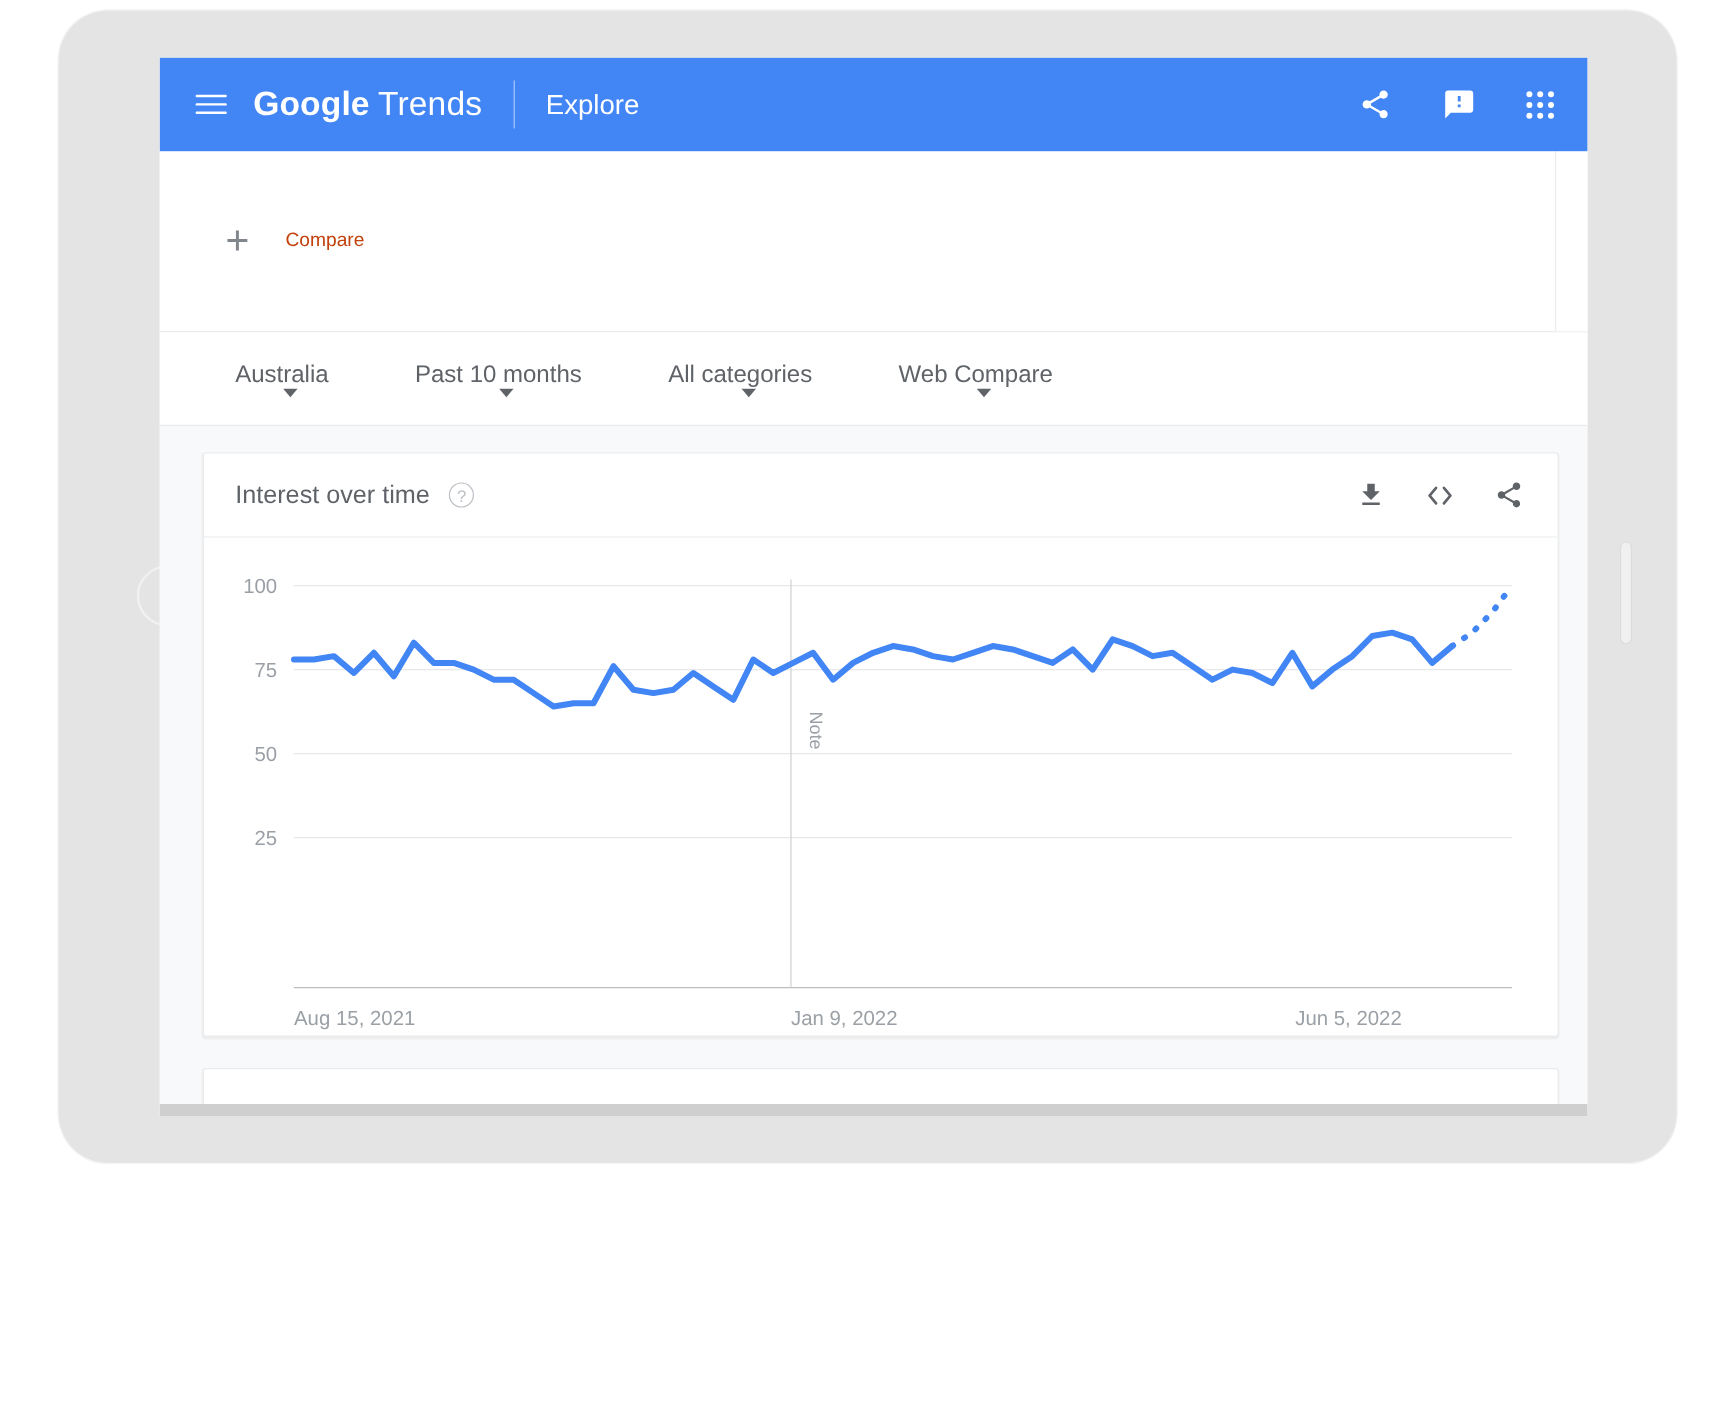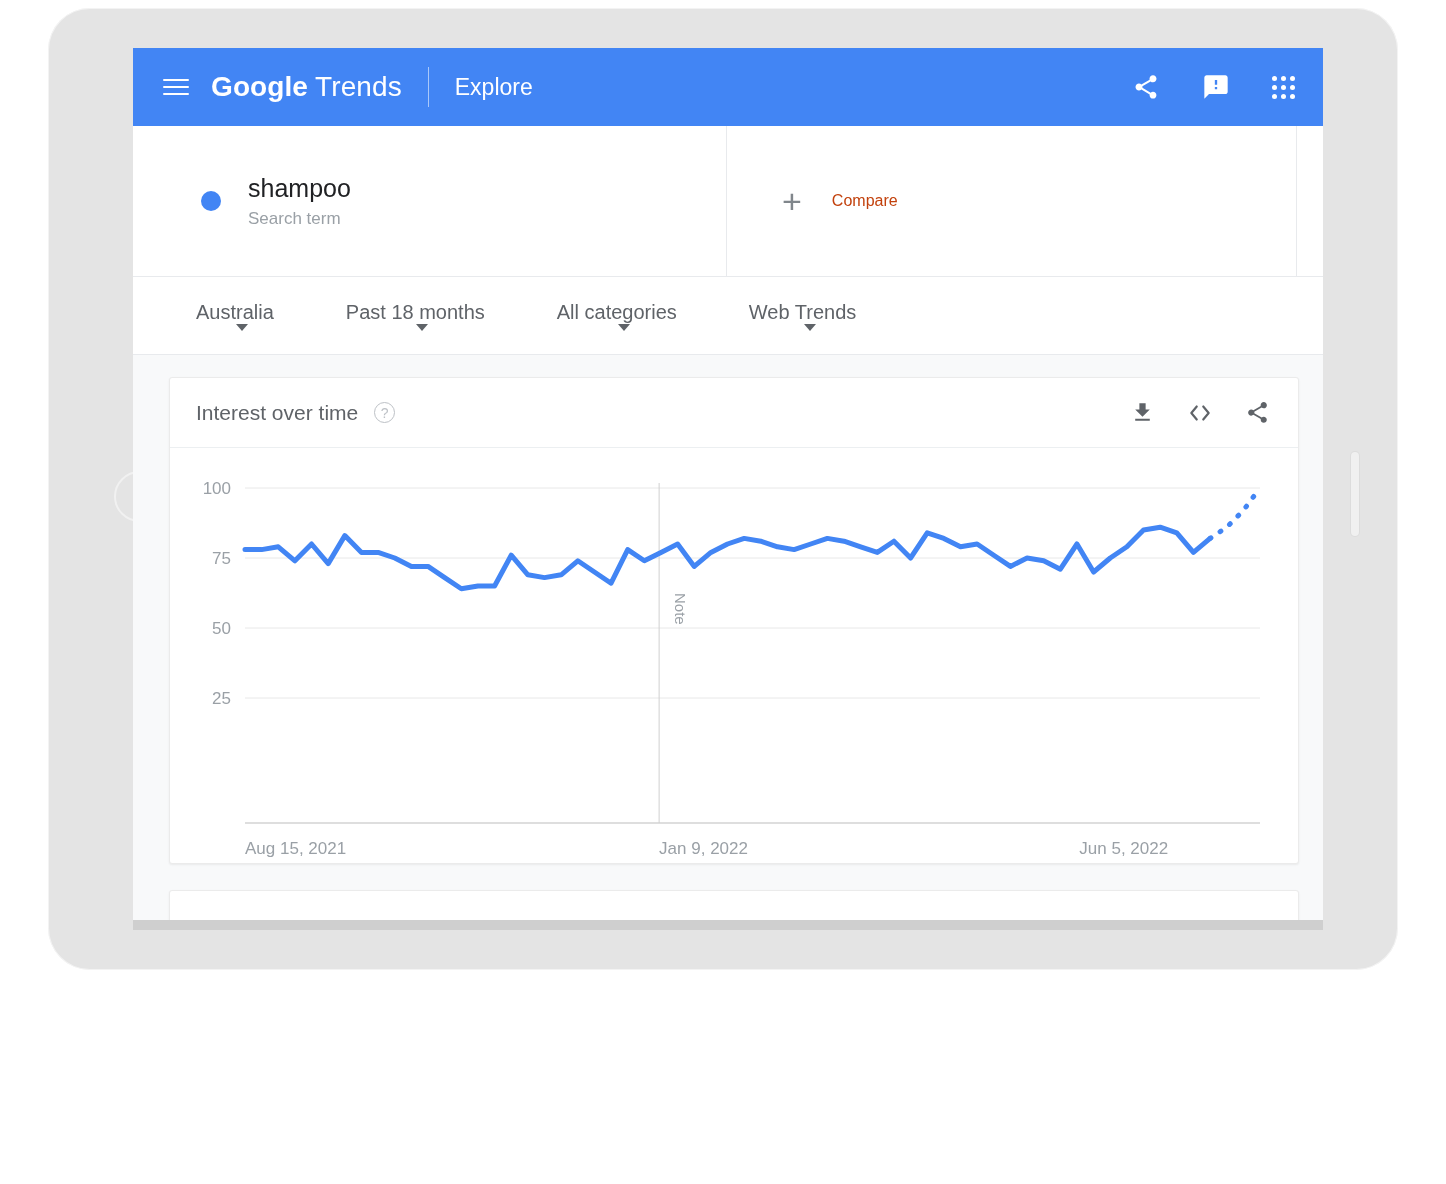--- a/index.html
+++ b/index.html
@@ -153,49 +153,42 @@
               <i></i>
               <i></i>
               <i></i>
               <i></i>
           </span>
         </span>
       </div>
     </div>
 
     <div class="term-row">
-      <div class="term-cell">
-        <span class="dot"></span>
-        <span class="term-text">
-          <div class="term-name">shampoo</div>
-          <div class="term-sub">Search term</div>
-        </span>
-      </div>
       <div class="compare-cell">
         <span class="plus">+</span>
         <span class="compare-label">Compare</span>
       </div>
       <div class="term-tail"></div>
     </div>
 
     <div class="filters">
       <div class="filter">
         <span class="flabel">Australia</span>
         <span class="caret"></span>
       </div>
       <div class="filter">
-        <span class="flabel">Past 18 months</span>
+        <span class="flabel">Past 10 months</span>
         <span class="caret"></span>
       </div>
       <div class="filter">
         <span class="flabel">All categories</span>
         <span class="caret"></span>
       </div>
       <div class="filter">
-        <span class="flabel">Web Trends</span>
+        <span class="flabel">Web Compare</span>
         <span class="caret"></span>
       </div>
     </div>
 
     <div class="content">
 
       <div class="card">
         <div class="card-head">
           <span class="card-title">Interest over time</span>
           <span class="help-icon">?</span>

